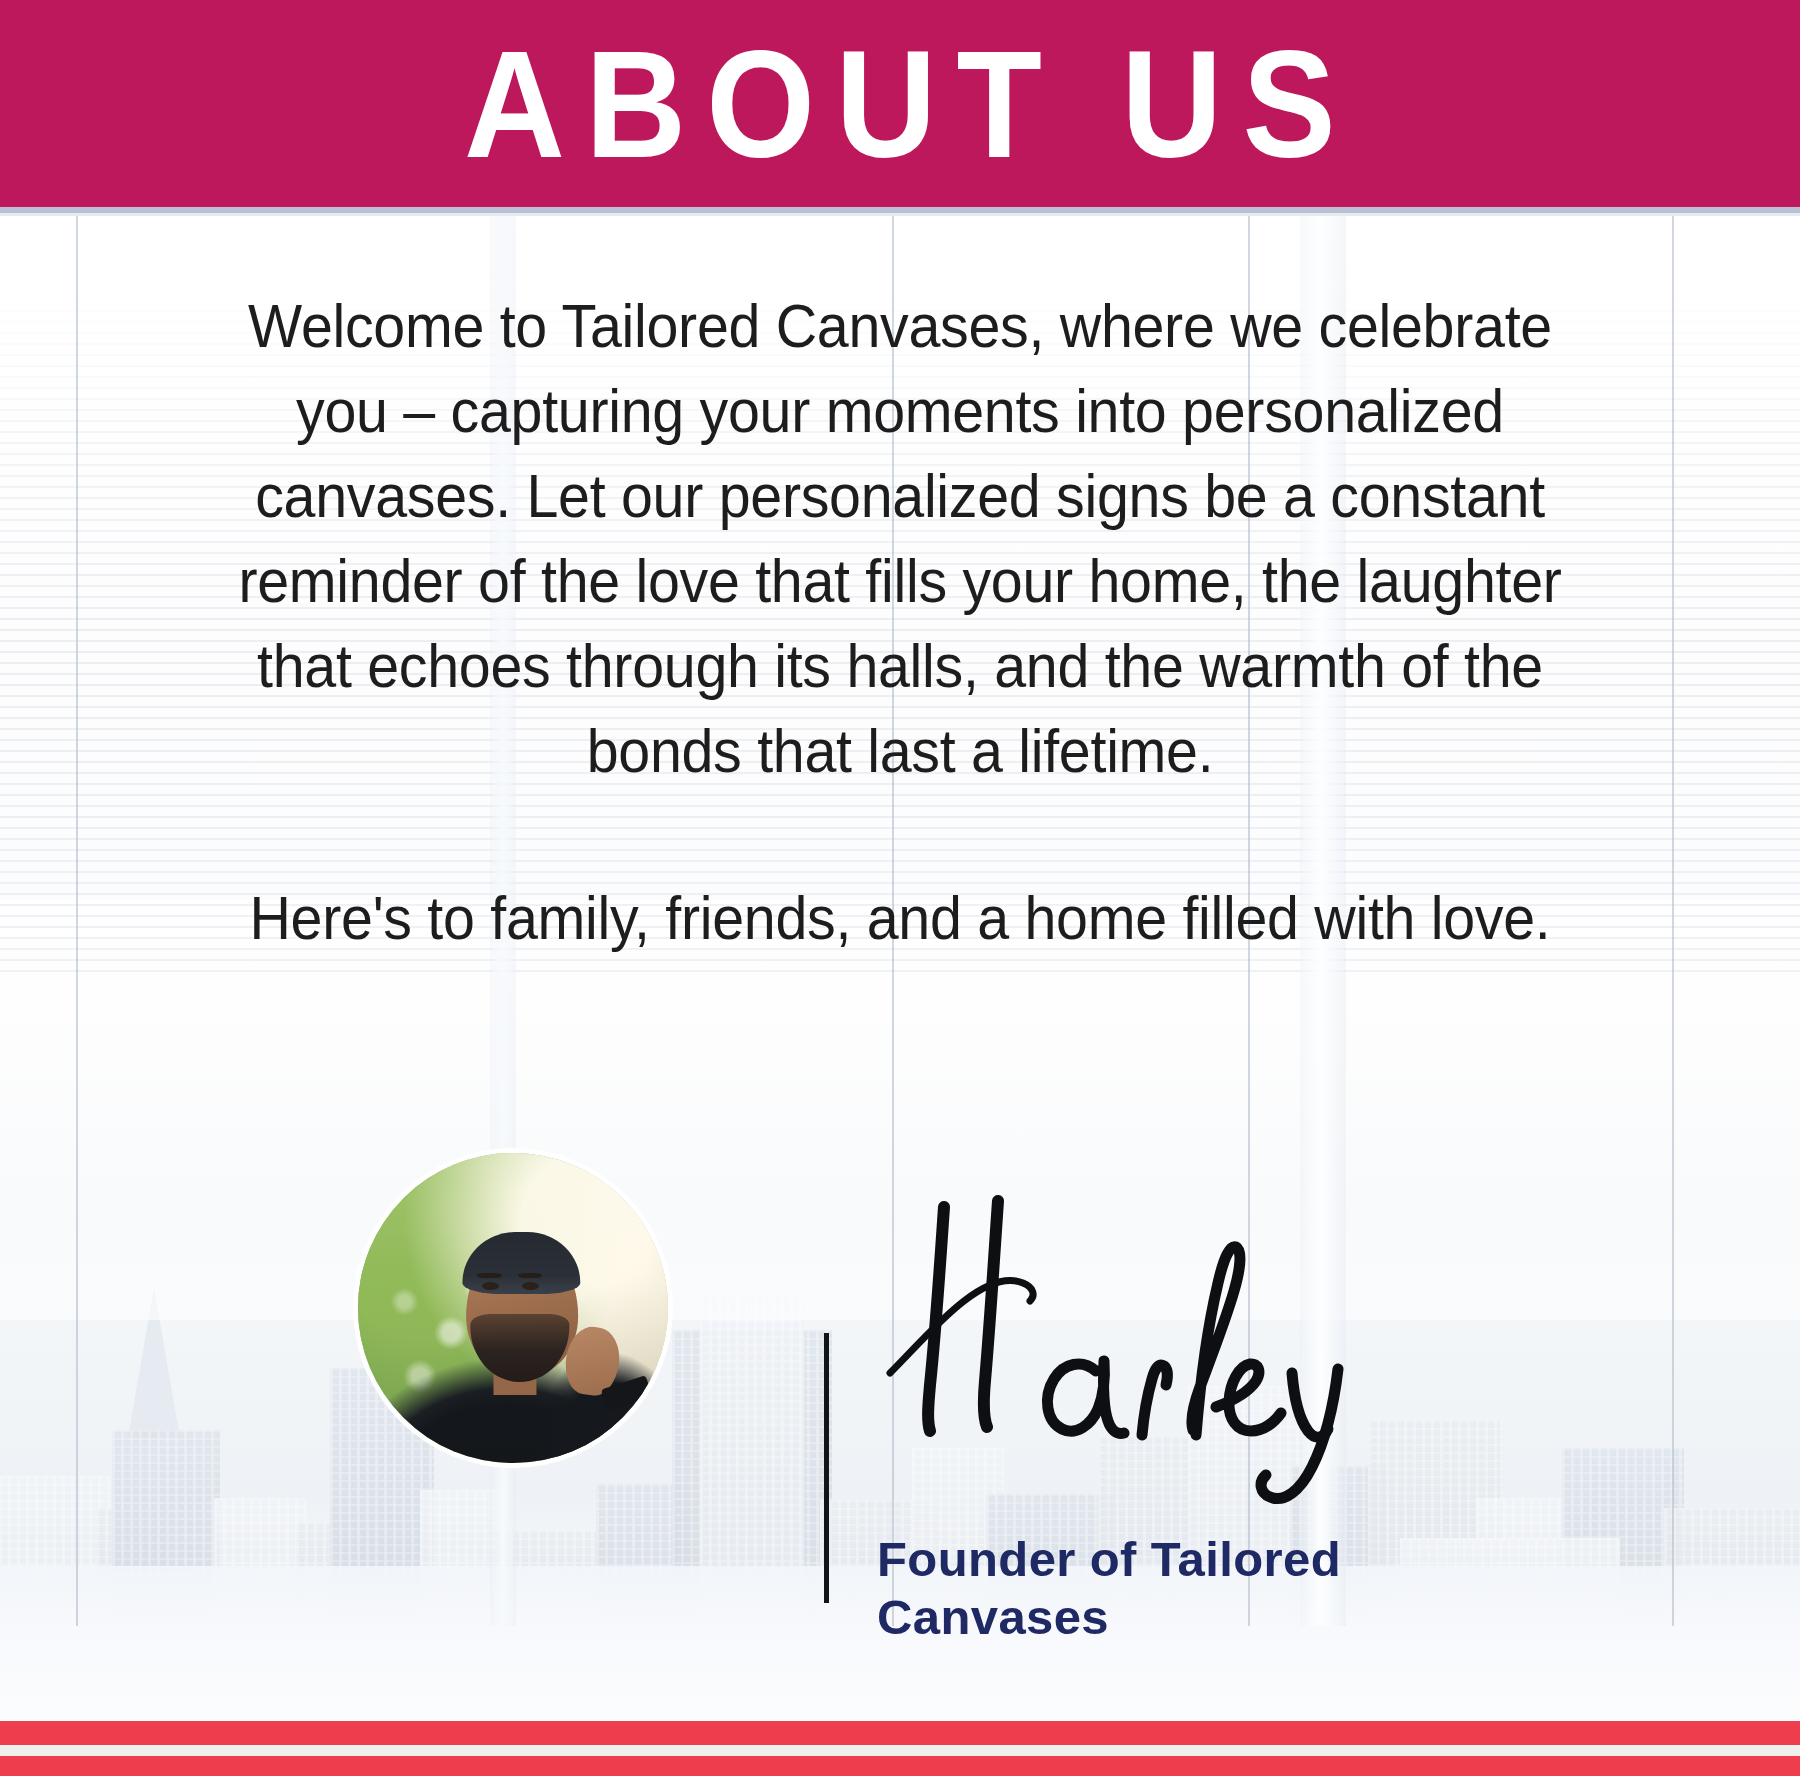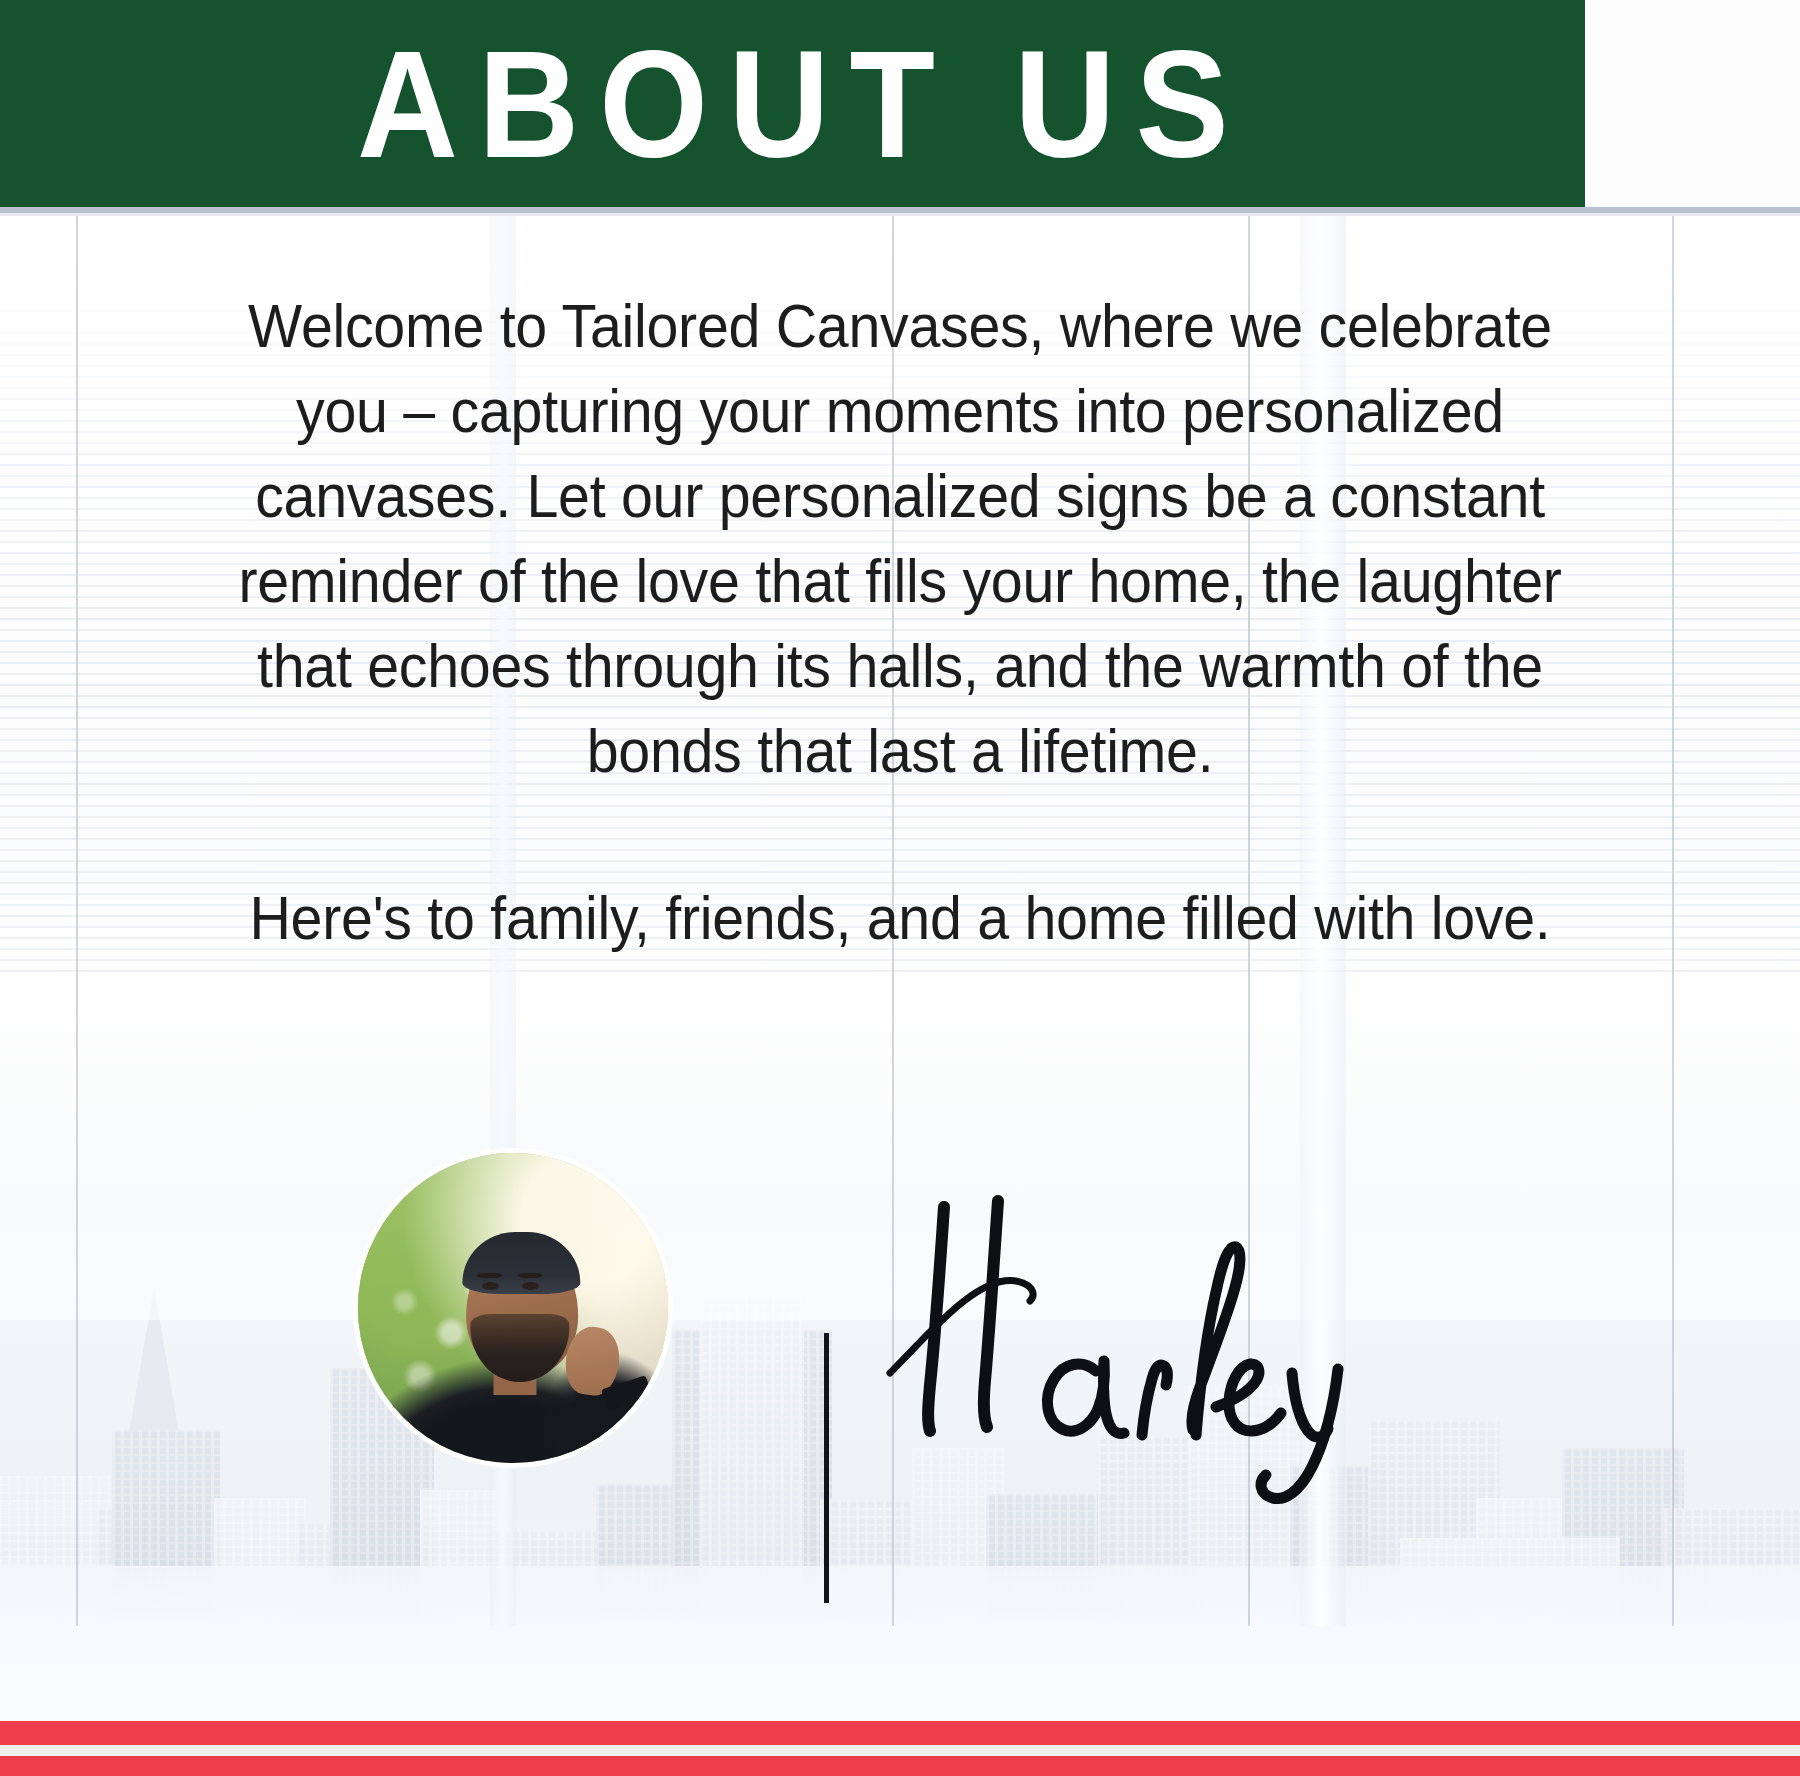--- a/index.html
+++ b/index.html
@@ -60,22 +60,22 @@
       repeating-linear-gradient(180deg,rgba(255,255,255,.55) 0 2px,rgba(0,0,0,0) 2px 8px);
     opacity:.5;
   }
   .floor{
     position:absolute;left:0;right:0;bottom:0;height:210px;
     background:linear-gradient(180deg,rgba(243,246,250,.9) 0%,#f7f9fc 30%,#fbfcfe 70%,#ffffff 100%);
   }
 
   
   .header{
-    position:absolute;left:0;top:0;width:1585px;height:207px;
-    background:#14532d;
+    position:absolute;left:0;top:0;width:1800px;height:207px;
+    background:#be185d;
     display:flex;align-items:center;justify-content:center;
   }
   .header-title{
     color:#ffffff;font-weight:700;font-size:152px;line-height:1;
     letter-spacing:22px;text-indent:22px;
     font-family:"Liberation Sans", sans-serif;
     transform:scaleX(.92);
     white-space:nowrap;
   }
   .header-rule{position:absolute;left:0;top:207px;width:1800px;height:6px;background:#b9c0d4;}
@@ -334,18 +334,22 @@
         <path d="M336 300 C340 250 348 190 358 148 C364 122 370 110 376 112 C382 115 381 132 374 156 C366 184 352 220 340 252 C333 271 330 286 333 295" stroke-width="11"></path>
 
         <path d="M356 272 C372 266 388 258 396 246 C402 236 398 228 390 229 C379 231 370 248 369 266 C368 284 377 296 391 296 C403 296 414 288 421 278" stroke-width="11"></path>
 
         <path d="M432 238 C434 262 439 284 448 296 C455 305 463 304 468 294" stroke-width="11"></path>
         <path d="M478 234 C474 268 466 304 452 332 C440 356 424 368 410 362 C400 358 398 347 406 340" stroke-width="11"></path>
       </g>
     </svg>
   </div>
 
+  <div class="founder">
+    <div>Founder of Tailored</div>
+    <div>Canvases</div>
+  </div>
 
   <div class="bar bar-top"></div>
   <div class="bar bar-gap"></div>
   <div class="bar bar-bottom"></div>
 
 </div>
 
 </body></html>

